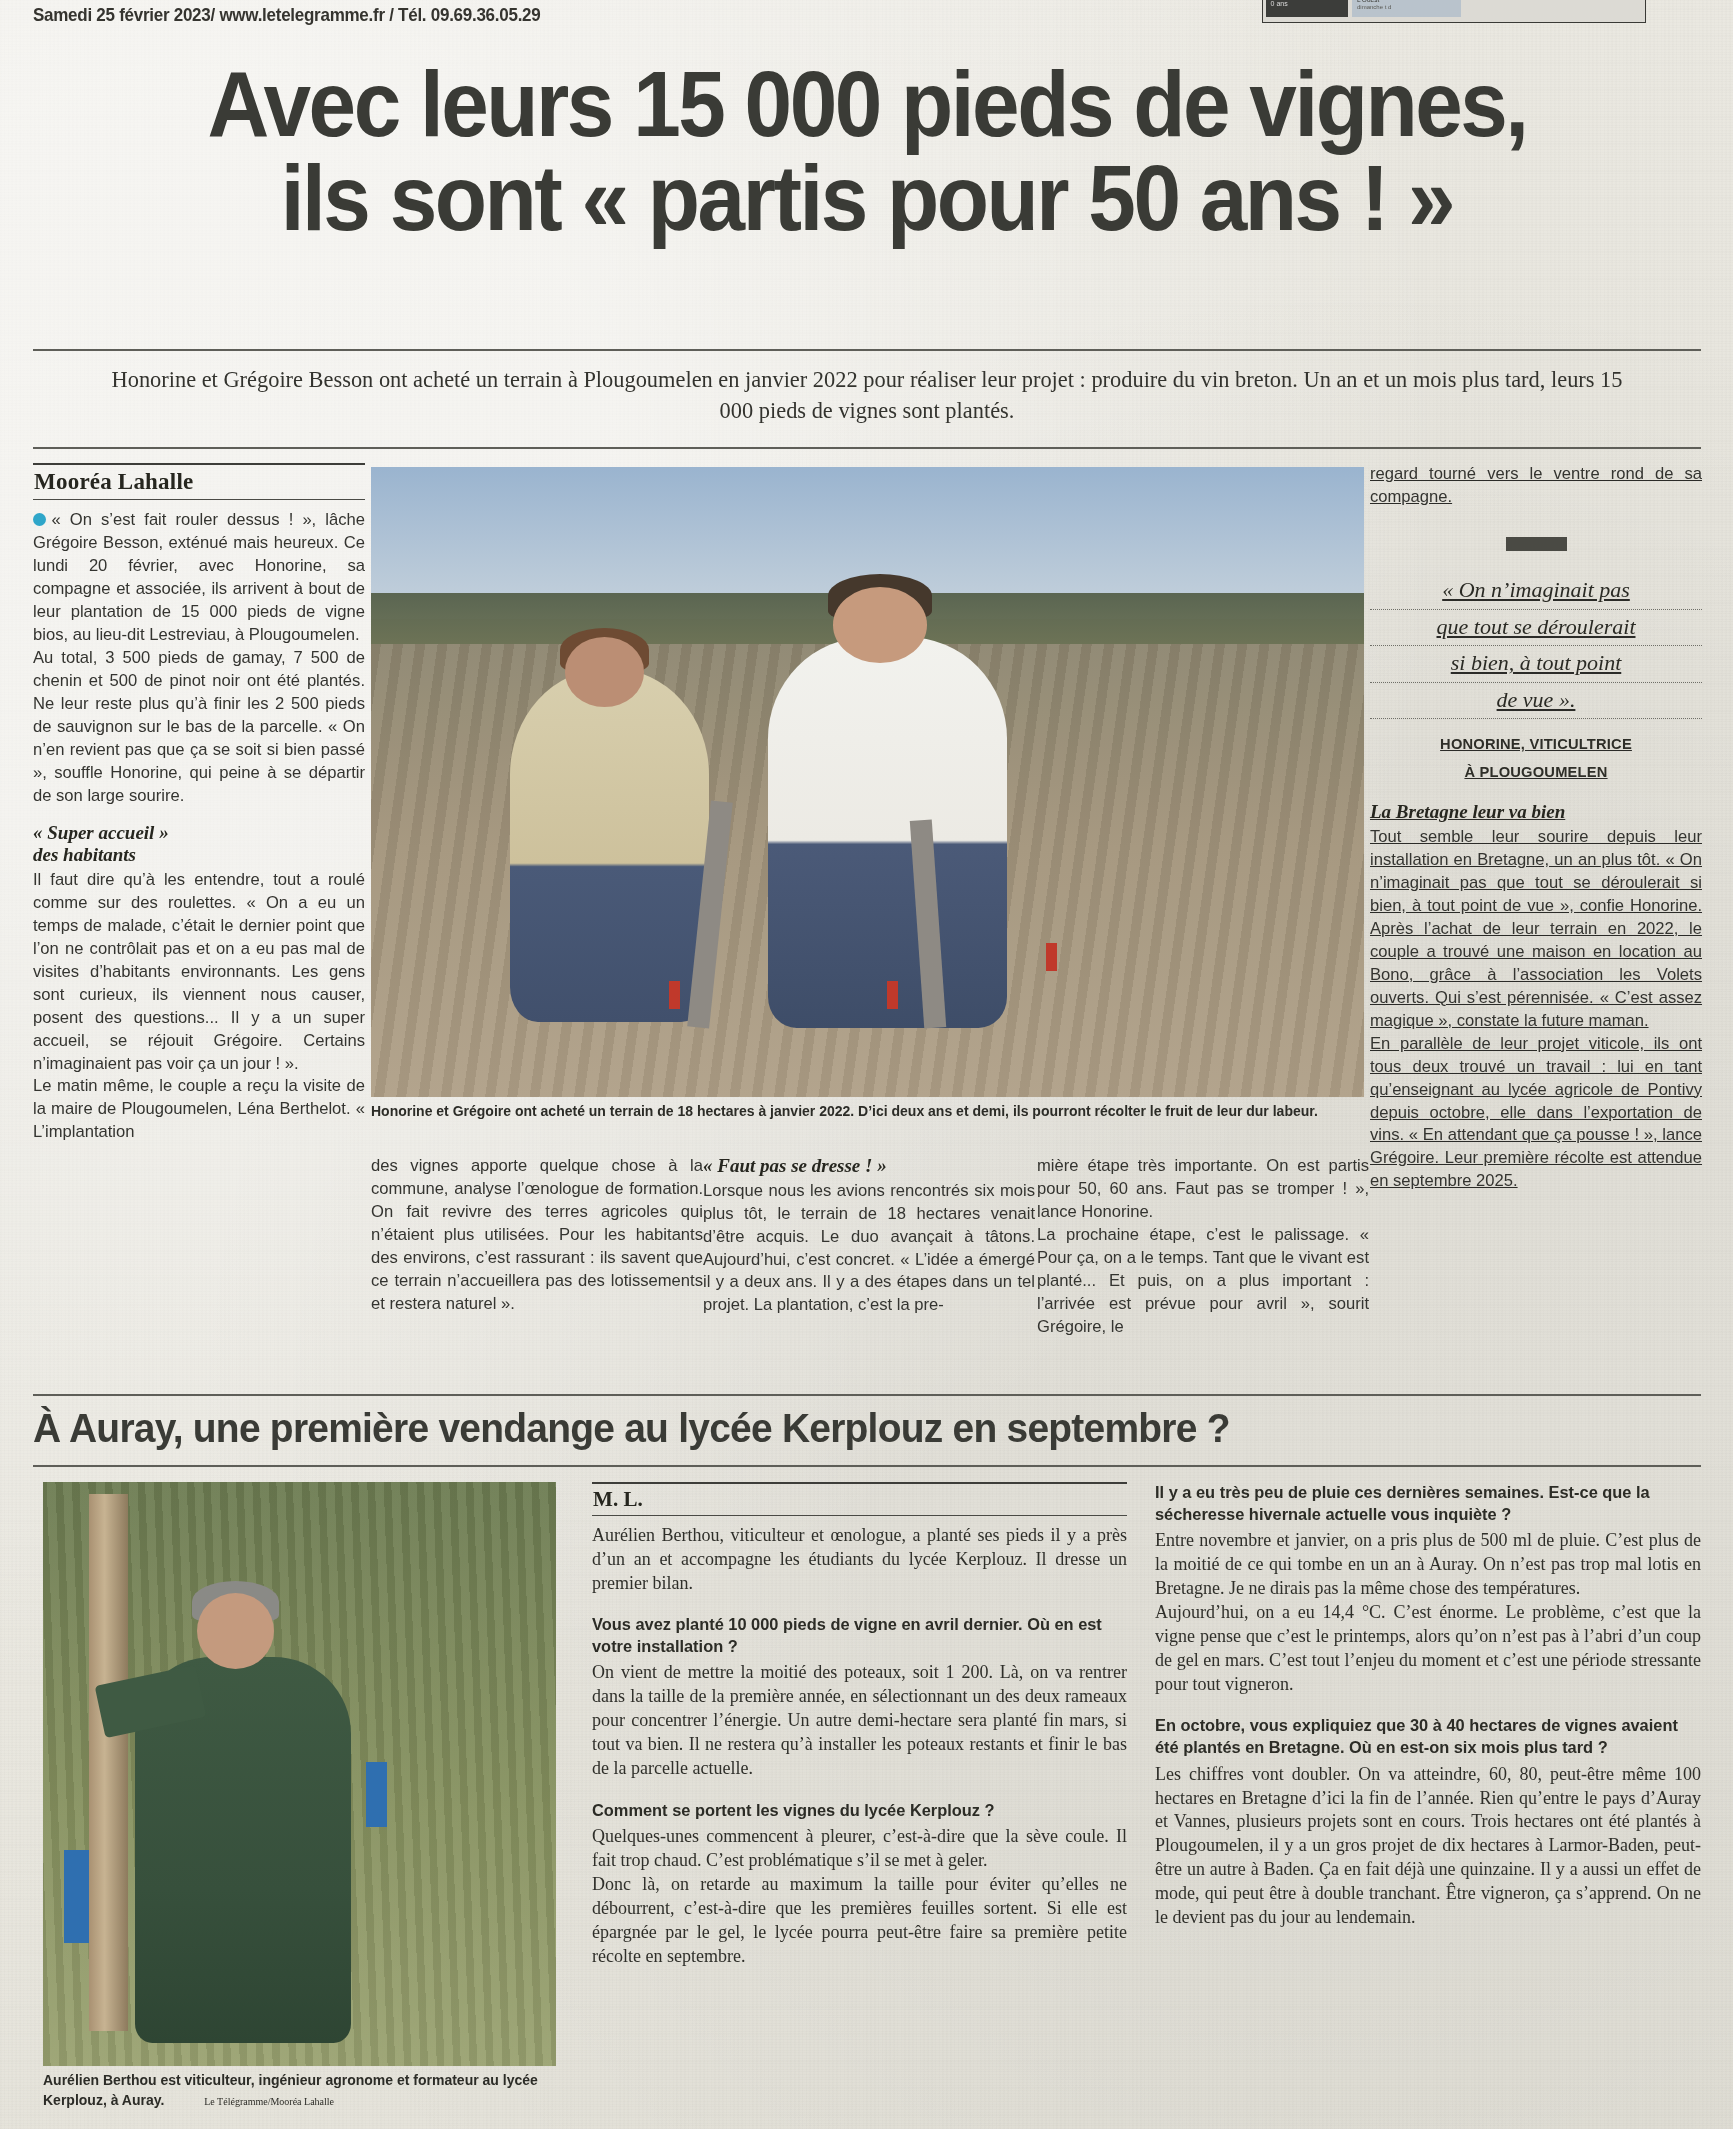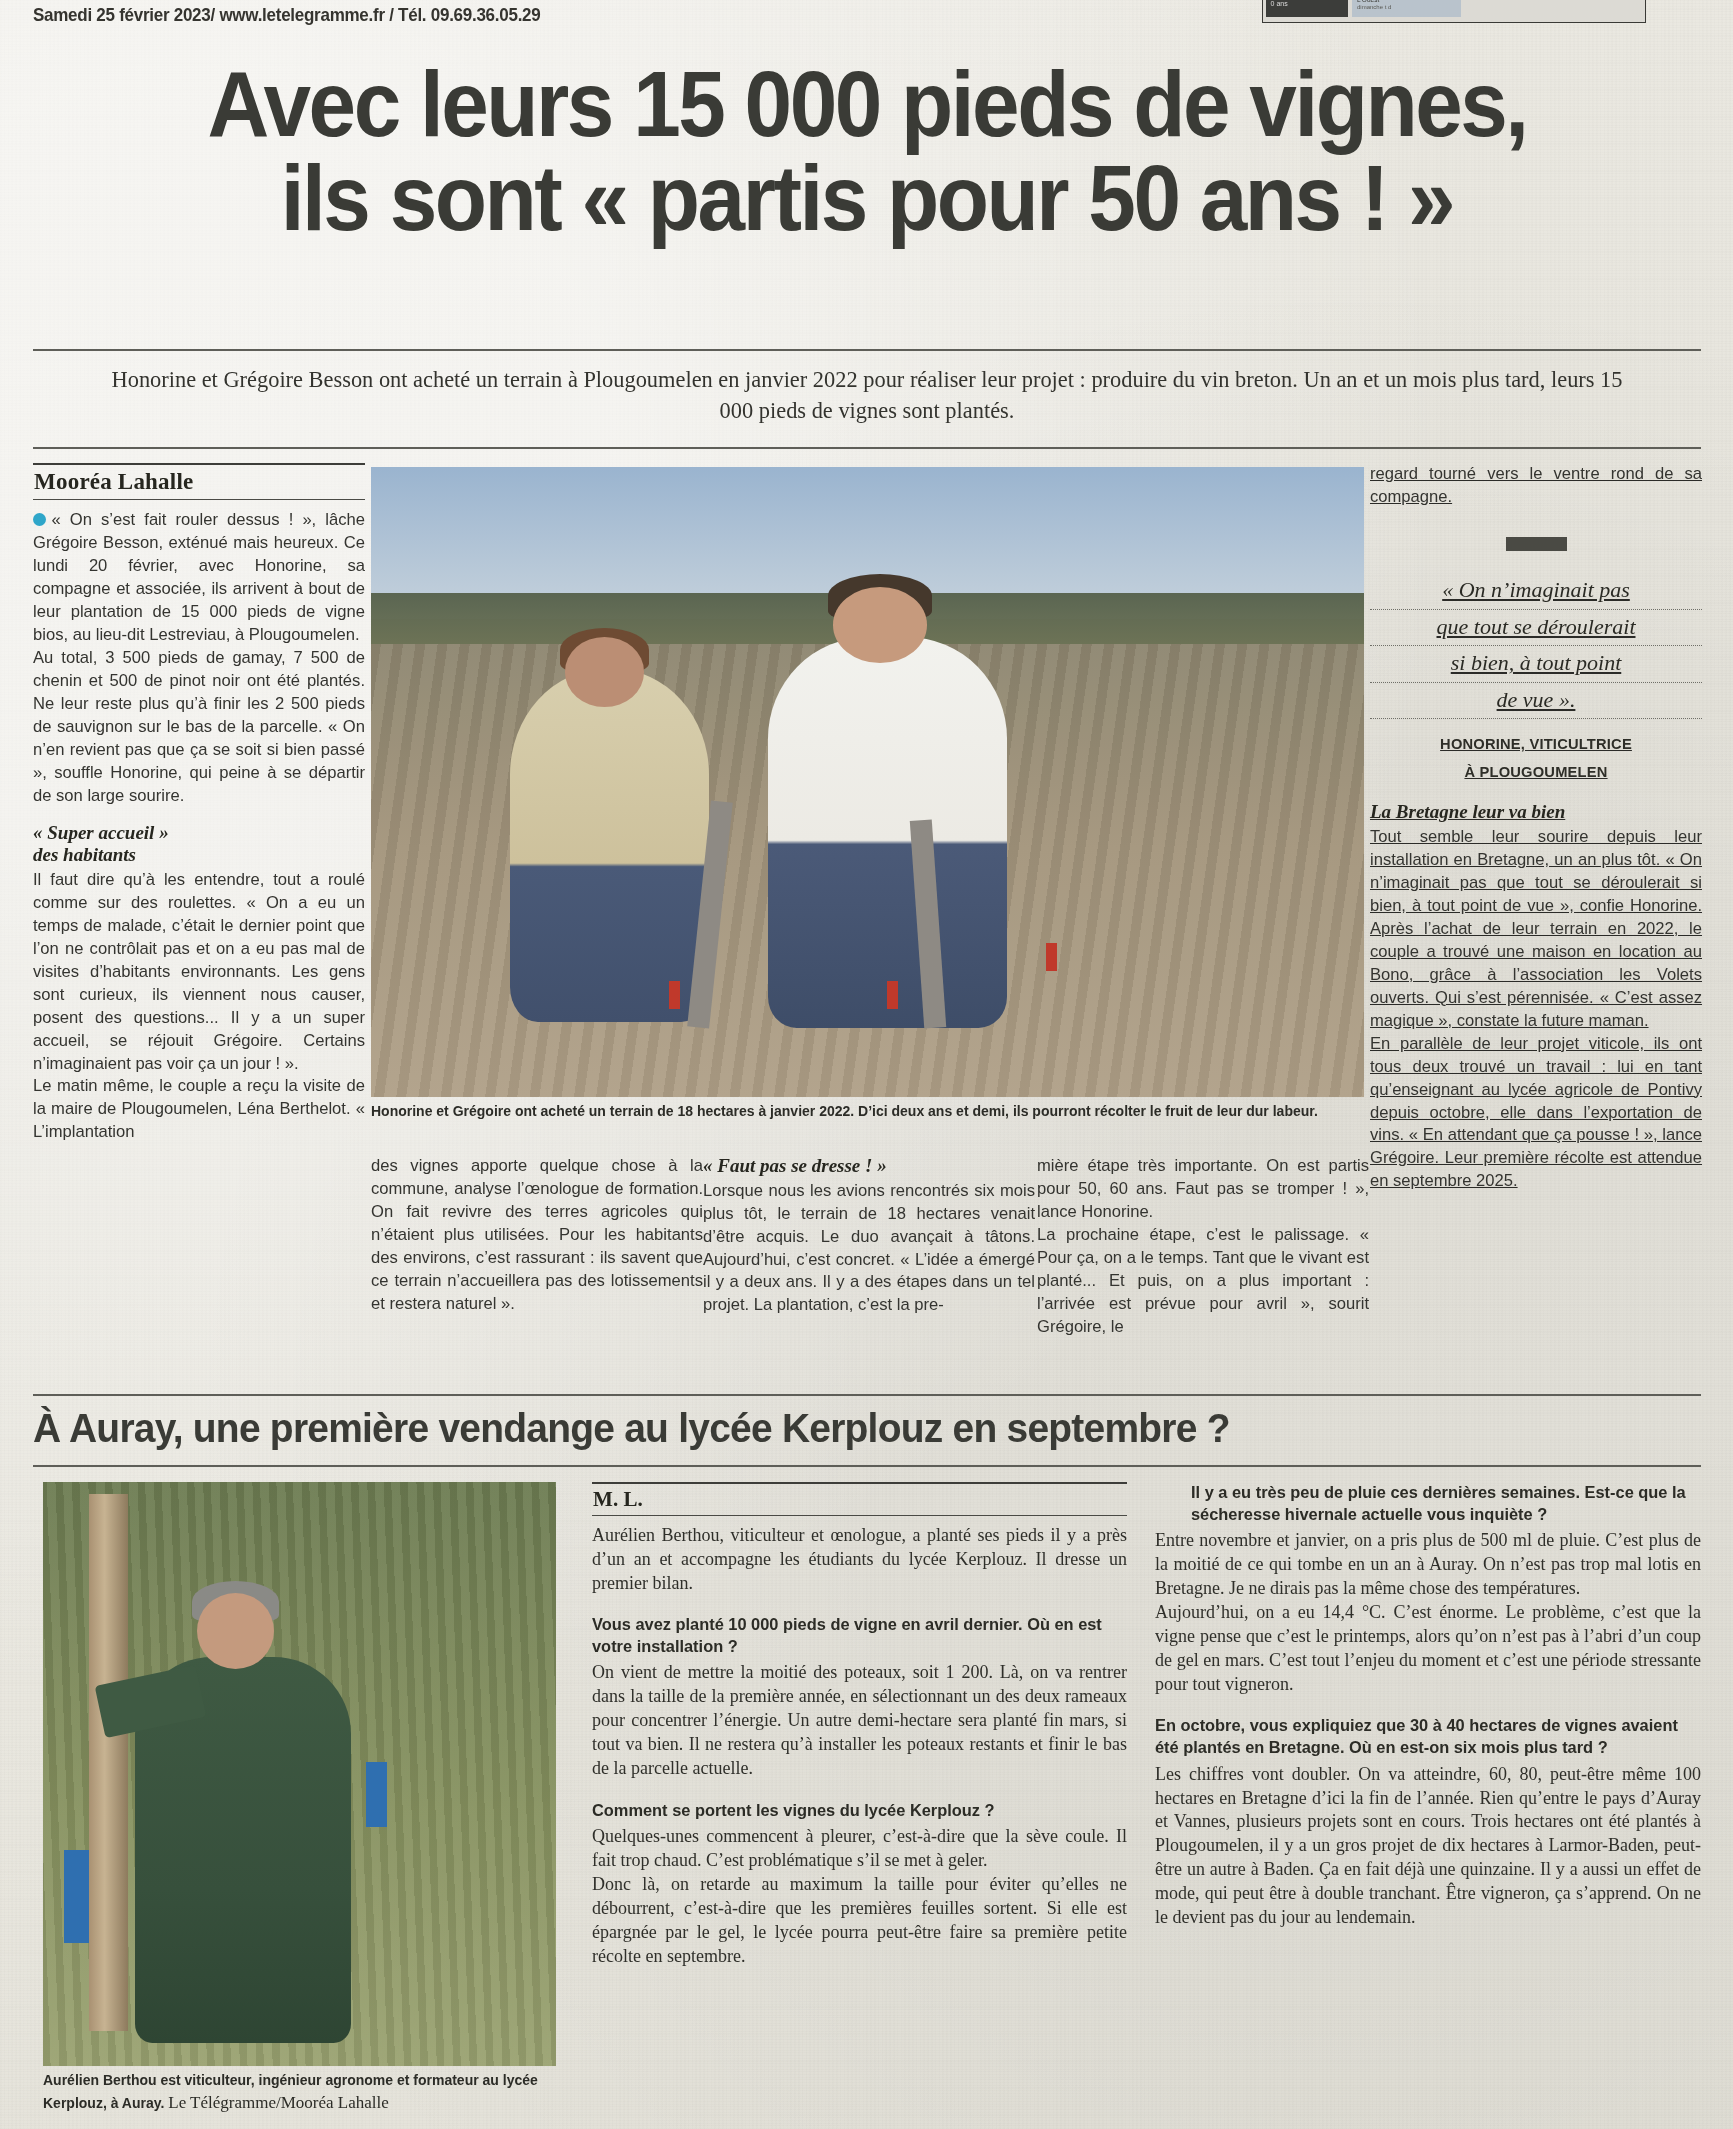--- a/index.html
+++ b/index.html
@@ -123,21 +123,21 @@
   .ph-hairB{position:absolute;left:46%;top:17%;width:10.5%;height:7%;background:#45382c;border-radius:50% 50% 18% 18%;}
   .ph-tool1{position:absolute;left:33%;top:53%;width:2.2%;height:36%;background:#8e8a84;transform:rotate(6deg);}
   .ph-tool2{position:absolute;left:55%;top:56%;width:2.2%;height:33%;background:#8e8a84;transform:rotate(-4deg);}
   .ph-marker{position:absolute;width:1.1%;height:4.5%;background:#c0392b;bottom:14%;}
 
   .cap1{
     position:absolute;left:338px;top:639px;width:993px;
     font-family:"Liberation Sans", sans-serif;font-weight:bold;
     font-size:14px;line-height:1.42;color:#2c2c27;
   }
-  .cap-credit{font-family:"Liberation Serif",serif;font-weight:normal;font-size:17px;}
+  .cap-credit{font-family:"Liberation Serif",serif;font-weight:normal;font-size:10px;margin-left:36px;}
 
   
   .col4{left:1337px;top:0;width:332px;text-decoration:underline;}
   .quote-dash{width:61px;height:14px;background:#4a4a44;margin:28px auto 22px auto;}
   .pullquote{
     font-family:"Liberation Serif", serif;font-style:italic;
     font-size:22px;line-height:1.52;text-align:center;color:#2a2a24;
     position:relative;
   }
   .pullquote .ln{
@@ -196,21 +196,21 @@
   .ml-rule-b{width:100%;height:1.1px;background:#4a4a45;margin-bottom:7.6px;}
 
   p.serif{
     font-family:"Liberation Serif", serif;
     font-size:18px;line-height:1.33;text-align:justify;color:#2f2f2a;margin:0;
   }
   .q-head{
     font-family:"Liberation Sans", sans-serif;font-weight:bold;
     font-size:16.4px;line-height:1.34;color:#2c2c26;margin:18.5px 0 3.3px 0;text-align:left;
   }
-  .q-head.first{margin-top:0;margin-left:36px;}
+  .q-head.first{margin-top:0;}
 </style>
 </head>
 <body>
 
 <div class="paper"></div>
 
 <div class="page">
 
   <div class="topbar">
     <div class="kicker">Samedi 25 février 2023/ www.letelegramme.fr / Tél. 09.69.36.05.29</div>

